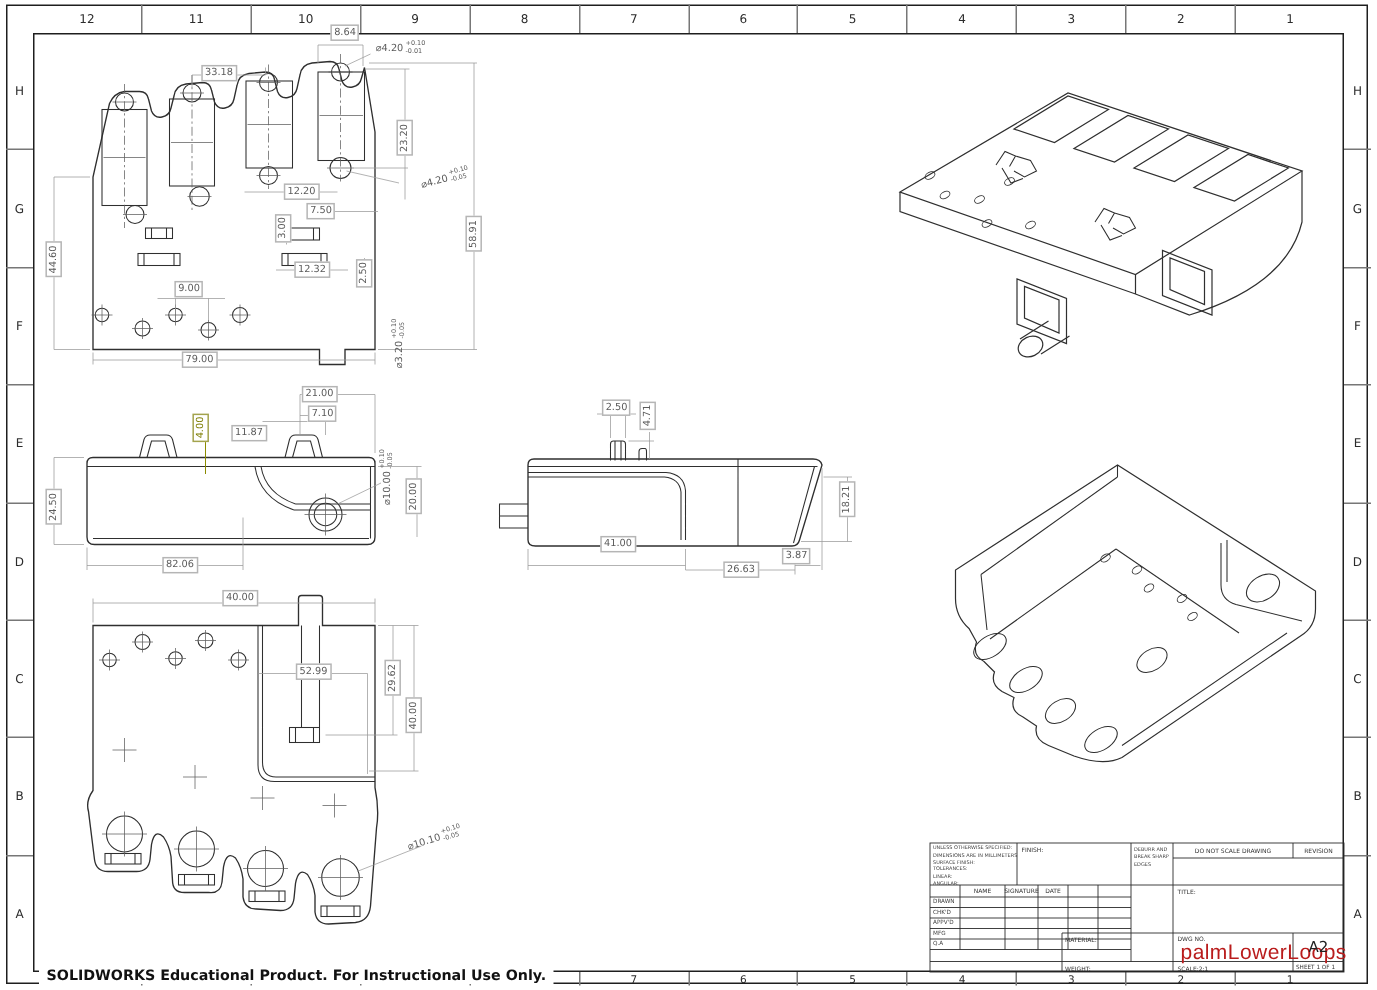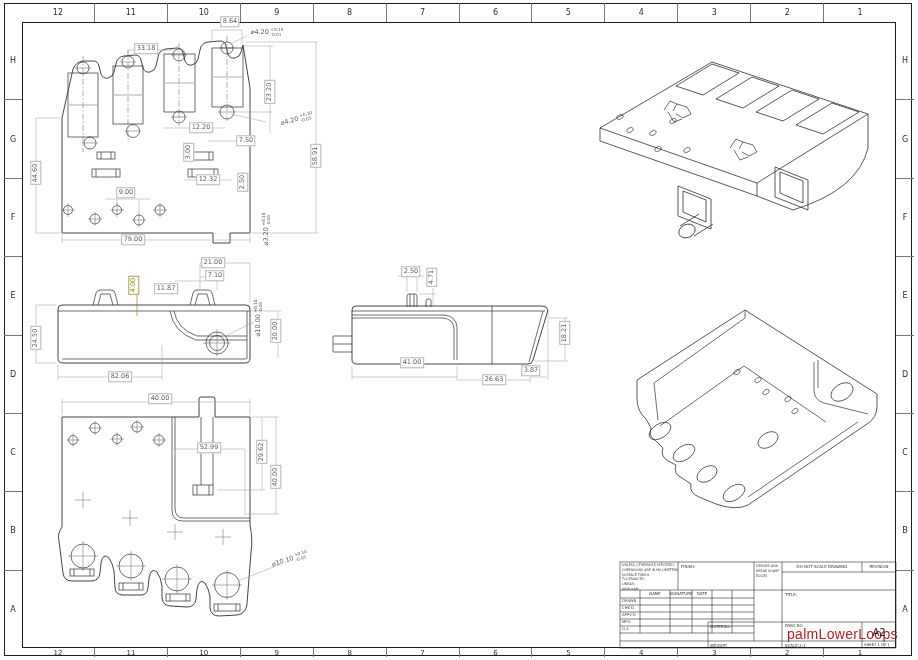--- a/index.html
+++ b/index.html
@@ -301,21 +301,21 @@
   </span>
   <span class="dim rot" style="left:270px;top:92px">23.20</span>
   <span class="dim" style="left:201px;top:128px">12.20</span>
   <span class="dim nob callout rd15" style="left:297px;top:120px">
     <span>⌀4.20</span>
     <span class="tol">
         <span>+0.10</span>
         <span>-0.05</span>
       </span>
   </span>
-  <span class="dim" style="left:246px;top:141px">7.50</span>
+  <span class="dim" style="left:214px;top:141px">7.50</span>
   <span class="dim rot" style="left:189px;top:152px">3.00</span>
   <span class="dim" style="left:208px;top:180px">12.32</span>
   <span class="dim rot" style="left:243px;top:182px">2.50</span>
   <span class="dim" style="left:126px;top:193px">9.00</span>
   <span class="dim rot" style="left:36px;top:173px">44.60</span>
   <span class="dim rot" style="left:316px;top:156px">58.91</span>
   <span class="dim" style="left:133px;top:240px">79.00</span>
   <span class="dim nob callout rot" style="left:267px;top:229px">
     <span>⌀3.20</span>
     <span class="tol">
@@ -386,13 +386,14 @@
     </div>
   <span class="tb" style="left:785px;top:592px">TITLE:</span>
   <span class="tb" style="left:710px;top:623.5px">MATERIAL:</span>
   <span class="tb" style="left:710px;top:642.5px">WEIGHT:</span>
   <span class="tb" style="left:785px;top:623px">DWG NO.</span>
   <span class="dwg-name" style="left:787px;top:626px">palmLowerLoops</span>
   <span class="paper-size" style="left:879px;top:631.5px">A2</span>
   <span class="tb" style="left:785px;top:642.5px">SCALE:2:1</span>
   <span class="tb" style="left:864px;top:642.5px;font-size:3.8px">SHEET 1 OF 1</span>
 
+  <span class="footer-note">SOLIDWORKS Educational Product. For Instructional Use Only.</span>
 </div>
 
 </body></html>

